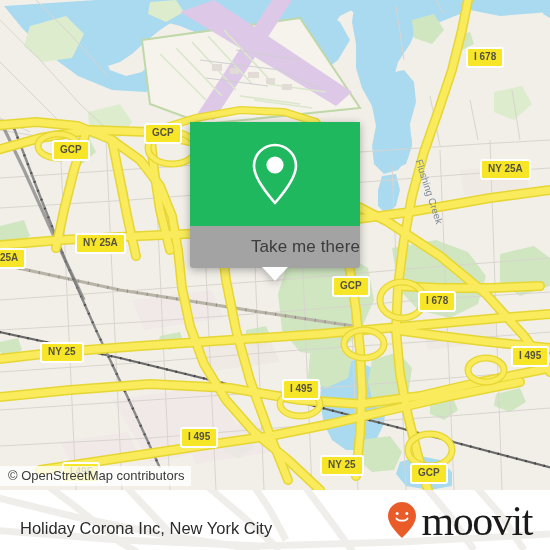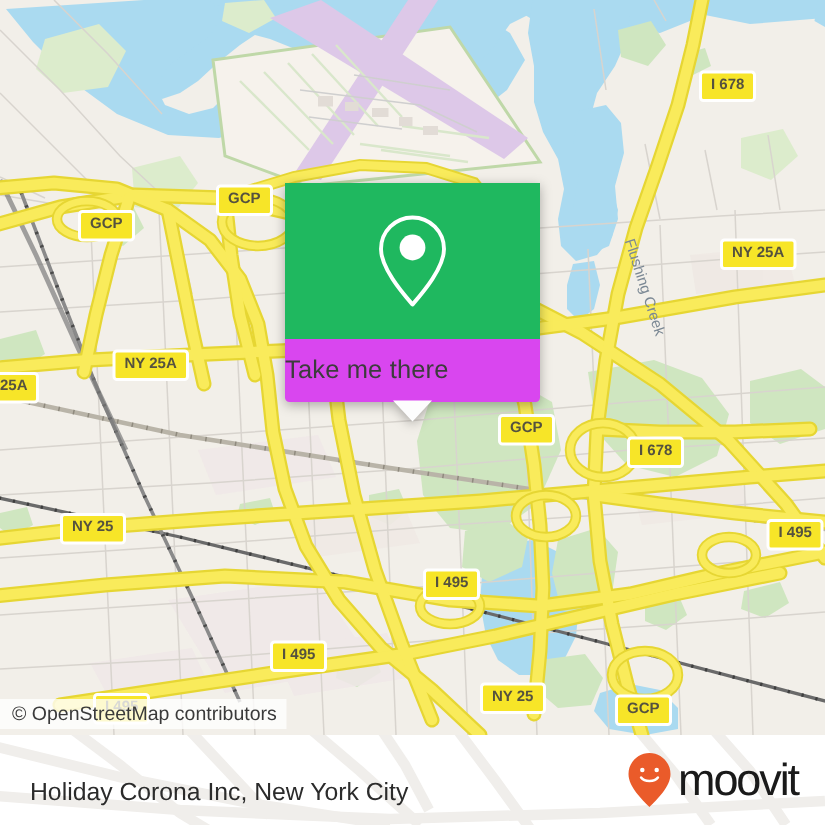--- a/index.html
+++ b/index.html
@@ -57,25 +57,25 @@
     height: 104px;
     background: #1fb85f;
     display: flex;
     align-items: center;
     justify-content: center;
   }
   #popup-white {
     position: relative;
     width: 170px;
     height: 42px;
-    background: #d946ef;
+    background: #a3a3a3;
     border-radius: 0 0 3px 3px;
     display: flex;
     align-items: center;
-    justify-content: flex-start;
+    justify-content: flex-end;
   }
   #popup-label {
     font-size: 17px;
     color: #3c3c3c;
     letter-spacing: 0.1px;
     font-family: "Liberation Sans", sans-serif;
   }
   #popup-tail {
     position: absolute;
     left: 50%;
@@ -120,23 +120,23 @@
     position: absolute;
     right: 18px;
     top: 0;
     height: 60px;
     display: flex;
     align-items: center;
     gap: 4px;
     z-index: 3;
   }
   #moovit-wordmark {
-    font-size: 30px;
+    font-size: 42px;
     color: #1a1a1a;
-    font-family: Liberation Sans, sans-serif;
+    font-family: Liberation Serif, serif;
     font-weight: 500;
     letter-spacing: -1.4px;
     line-height: 1;
     position: relative;
     top: 1px;
   }
 
   
   .shield {
     position: absolute;

